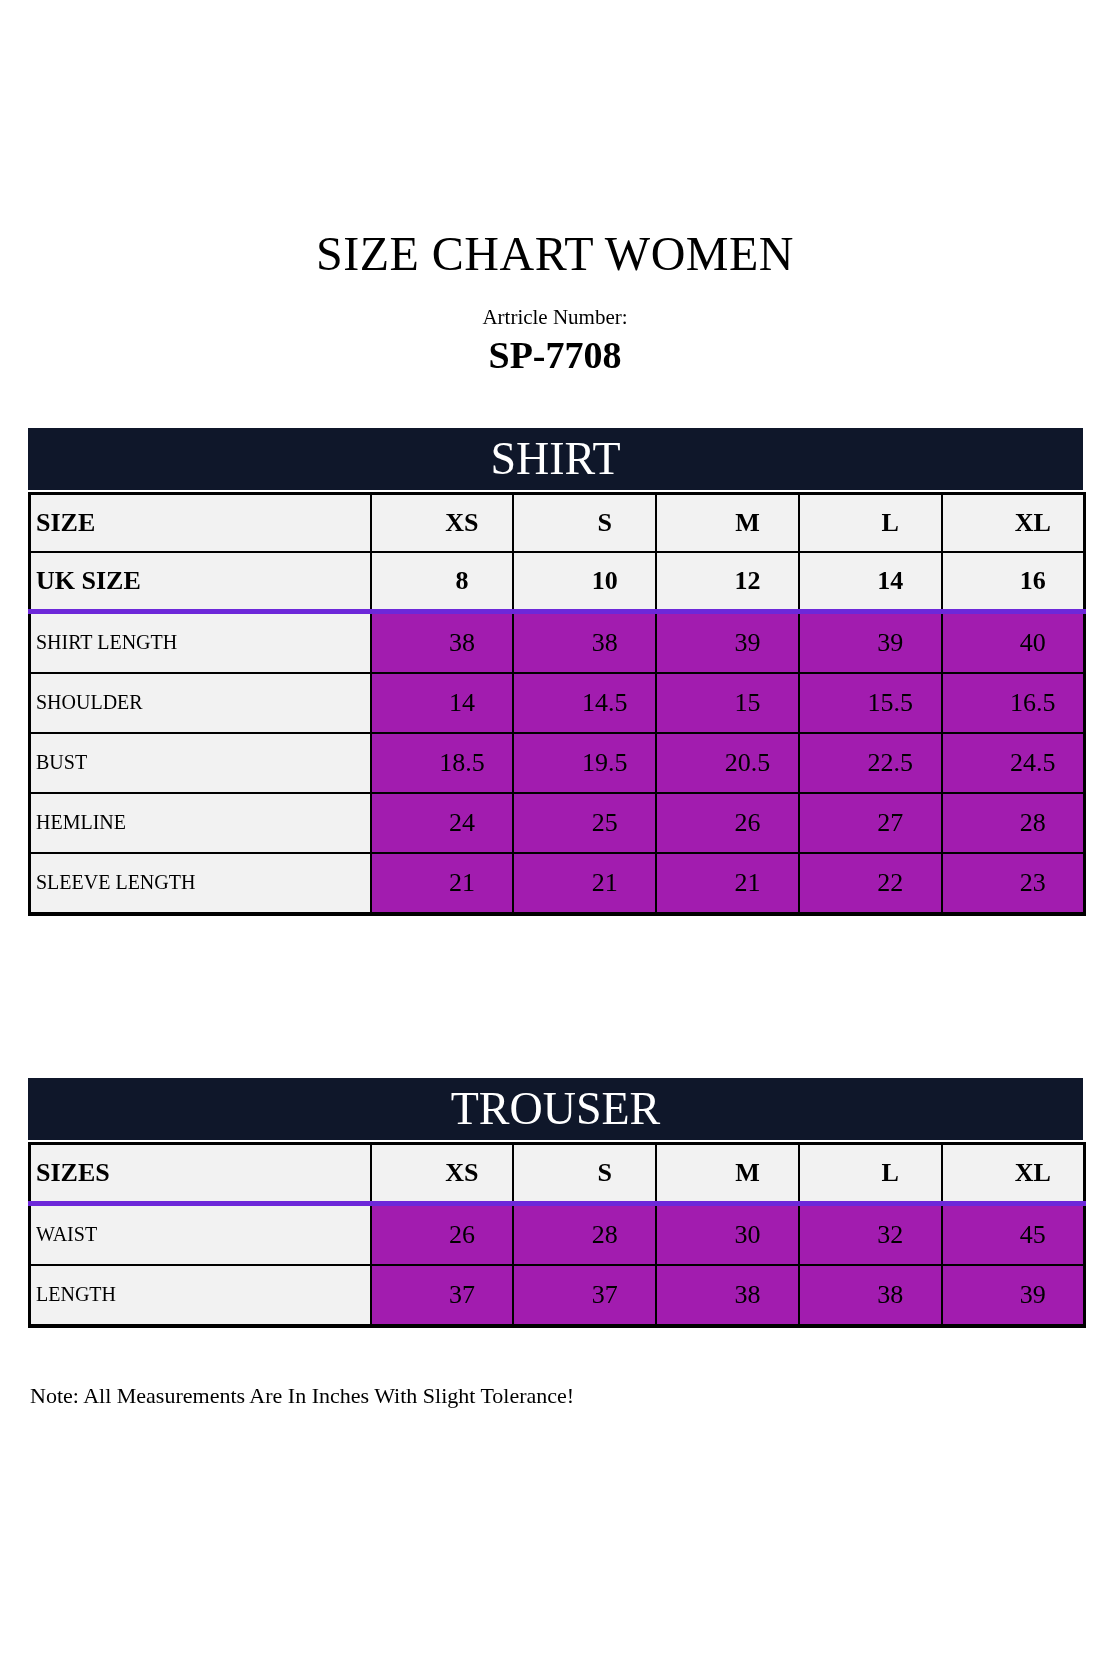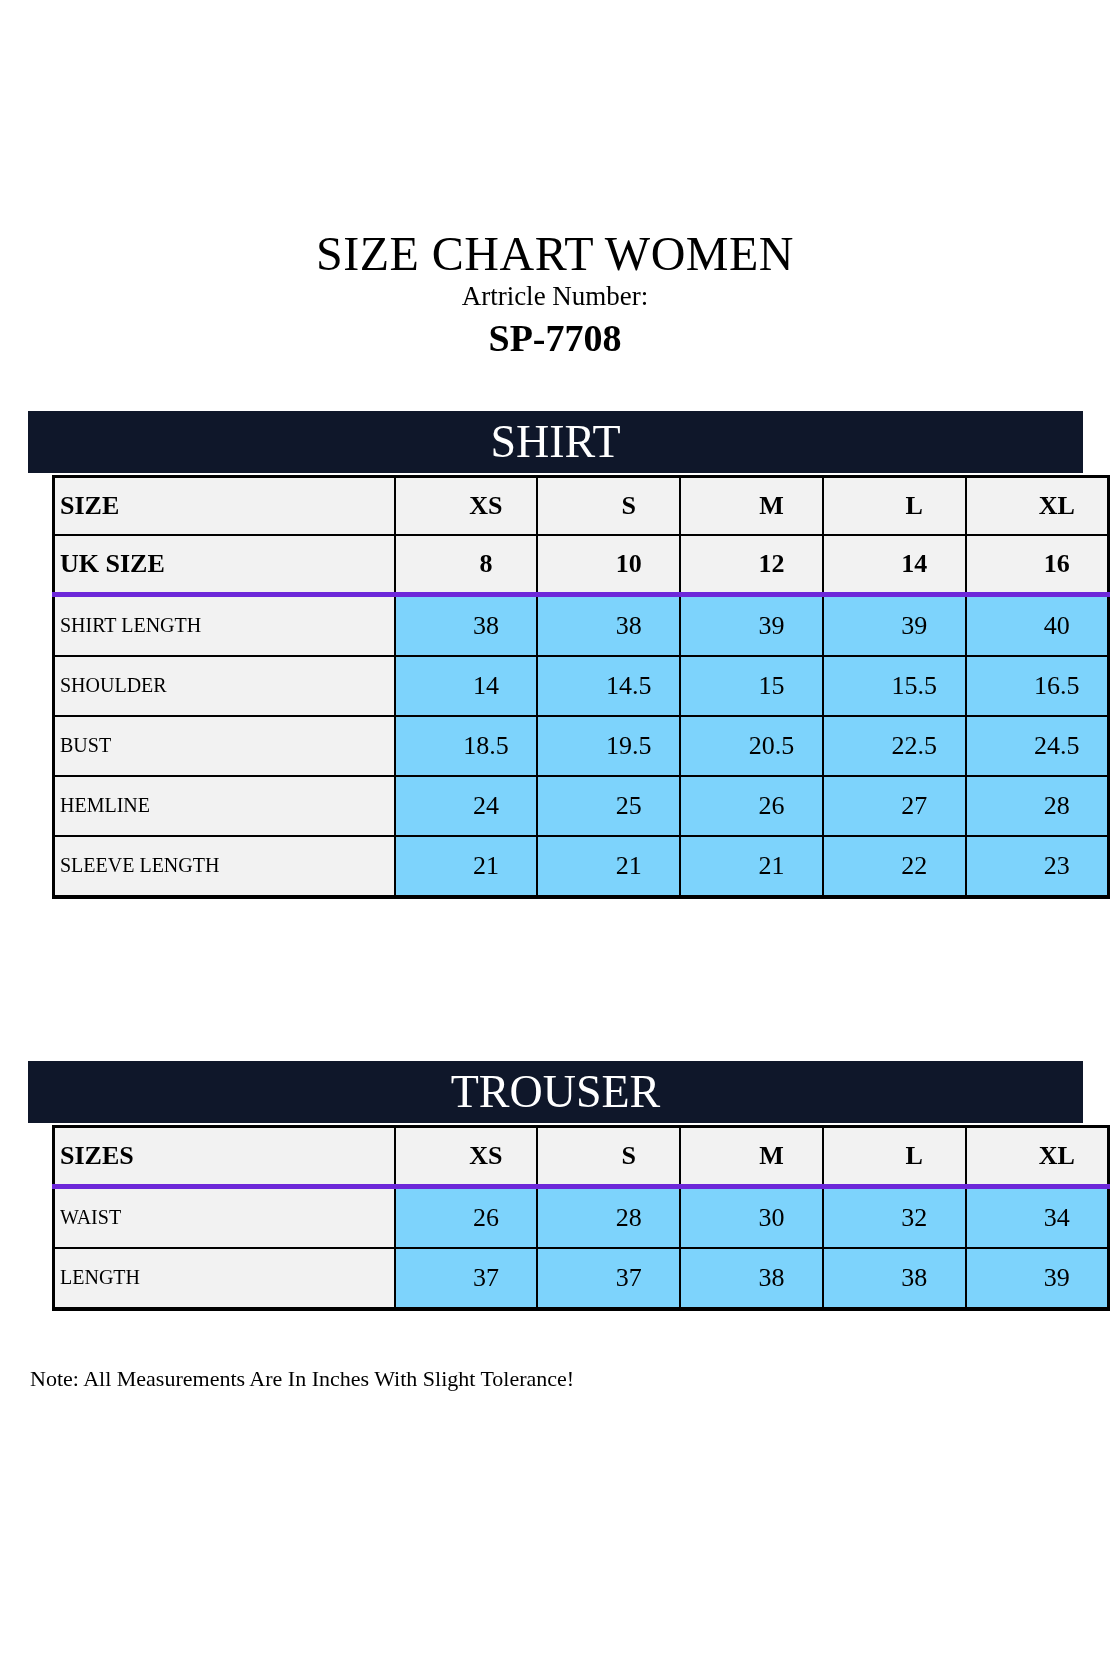--- a/index.html
+++ b/index.html
@@ -17,22 +17,23 @@
   .title {
     margin: 0;
     padding-top: 228px;
     text-align: center;
     font-size: 48px;
     font-weight: normal;
     letter-spacing: 0.5px;
     line-height: 1.1;
   }
   .article-label {
-    text-align: center;
-    font-size: 27px;
+    margin-top: 24px;
+    text-align: center;
+    font-size: 21px;
     line-height: 1.15;
   }
   .article-number {
     margin-top: 5px;
     text-align: center;
     font-size: 38px;
     font-weight: bold;
     line-height: 1.15;
   }
   .chart-table {
@@ -50,36 +51,35 @@
     font-size: 46px;
     margin-bottom: 2px;
     margin-top: 28px;
   }
   table {
     border-collapse: collapse;
     table-layout: fixed;
     width: 1055px;
     border: 3px solid #000;
     border-bottom-width: 4px;
-    margin-left: 24px;
   }
   td {
     border: 2px solid #000;
     vertical-align: middle;
     overflow: hidden;
     white-space: nowrap;
   }
   tr.size-row td {
     background: #f2f2f2;
     font-weight: bold;
     font-size: 26px;
     height: 54px;
   }
   tr.measure-row td {
-    background: #7dd3fc;
+    background: #a21caf;
     font-size: 26px;
     height: 56px;
   }
   tr.measure-row td.label {
     background: #f2f2f2;
     font-size: 20px;
   }
   tr.first-measure td { border-top: 5px solid #6d28d9; }
   td.label { text-align: left; padding-left: 5px; }
   td.val   { text-align: center; padding-left: 41px; }
@@ -190,21 +190,21 @@
             <td class="val">M</td>
             <td class="val">L</td>
             <td class="val">XL</td>
           </tr>
           <tr class="measure-row first-measure">
             <td class="label">WAIST</td>
             <td class="val">26</td>
             <td class="val">28</td>
             <td class="val">30</td>
             <td class="val">32</td>
-            <td class="val">34</td>
+            <td class="val">45</td>
           </tr>
           <tr class="measure-row">
             <td class="label">LENGTH</td>
             <td class="val">37</td>
             <td class="val">37</td>
             <td class="val">38</td>
             <td class="val">38</td>
             <td class="val">39</td>
           </tr>
         </tbody>

